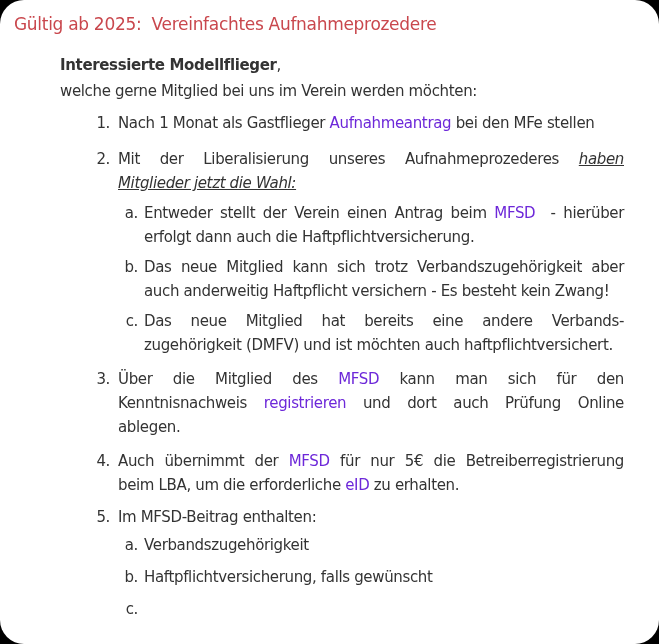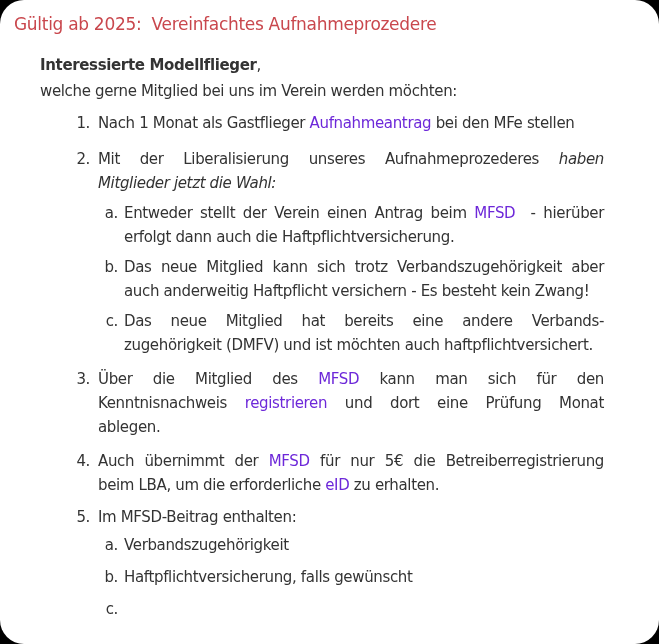--- a/index.html
+++ b/index.html
@@ -8,26 +8,26 @@
     font-family: "DejaVu Sans", "Liberation Sans", sans-serif;
   }
   .card {
     position: absolute; left: 0; top: 0; width: 659px; height: 644px;
     background: #fff; border-radius: 24px; box-sizing: border-box;
   }
   .title {
     position: absolute; left: 14px; top: 14px;
     color: #c9474d; font-size: 17px; letter-spacing: -0.3px; white-space: pre;
   }
-  .text { color: #333; font-size: 15px; letter-spacing: -0.35px; }
+  .text { color: #333; font-size: 15px; letter-spacing: -0.35px; margin-left: 20px; }
   .intro-bold { position: absolute; left: 40px; top: 56px; }
   .intro-bold b { font-weight: bold; }
   .intro2 { position: absolute; left: 40px; top: 82px; }
   .red { color: #6d28d9; }
-  .u { font-style: italic; }
+  .u { text-decoration: underline; font-style: italic; }
   .num { position: absolute; text-align: right; }
   .blk { position: absolute; }
   .just { text-align: justify; text-align-last: justify; }
 </style>
 </head>
 <body>
 
 <div class="card">
   <div class="title">Gültig ab 2025:  Vereinfachtes Aufnahmeprozedere</div>
 
@@ -48,21 +48,21 @@
   <div class="text num" style="left:98px;top:258px;width:20px">b.</div>
   <div class="text blk just" style="left:124px;top:258px;width:480px">Das neue Mitglied kann sich trotz Verbandszugehörigkeit aber</div>
   <div class="text blk" style="left:124px;top:282px">auch anderweitig Haftpflicht versichern - Es besteht kein Zwang!</div>
 
   <div class="text num" style="left:98px;top:312px;width:20px">c.</div>
   <div class="text blk just" style="left:124px;top:312px;width:480px">Das neue Mitglied hat bereits eine andere Verbands-</div>
   <div class="text blk" style="left:124px;top:336px">zugehörigkeit (DMFV) und ist möchten auch haftpflichtversichert.</div>
 
   <div class="text num" style="left:66px;top:370px;width:24px">3.</div>
   <div class="text blk just" style="left:98px;top:370px;width:506px;white-space:pre"><span>Über die Mitglied des </span><a class="red">MFSD</a><span> kann man sich für den</span></div>
-  <div class="text blk just" style="left:98px;top:394px;width:506px;white-space:pre"><span>Kenntnisnachweis </span><a class="red">registrieren</a><span> und dort eine Prüfung Monat</span></div>
+  <div class="text blk just" style="left:98px;top:394px;width:506px;white-space:pre"><span>Kenntnisnachweis </span><a class="red">registrieren</a><span> und dort auch Prüfung Online</span></div>
   <div class="text blk" style="left:98px;top:418px">ablegen.</div>
 
   <div class="text num" style="left:66px;top:452px;width:24px">4.</div>
   <div class="text blk just" style="left:98px;top:452px;width:506px;white-space:pre"><span>Auch übernimmt der </span><a class="red">MFSD</a><span> für nur 5€ die Betreiberregistrierung</span></div>
   <div class="text blk" style="left:98px;top:476px;white-space:pre"><span>beim LBA, um die erforderliche </span><a class="red">eID</a><span> zu erhalten.</span></div>
 
   <div class="text num" style="left:66px;top:508px;width:24px">5.</div>
   <div class="text blk" style="left:98px;top:508px">Im MFSD-Beitrag enthalten:</div>
 
   <div class="text num" style="left:98px;top:536px;width:20px">a.</div>

